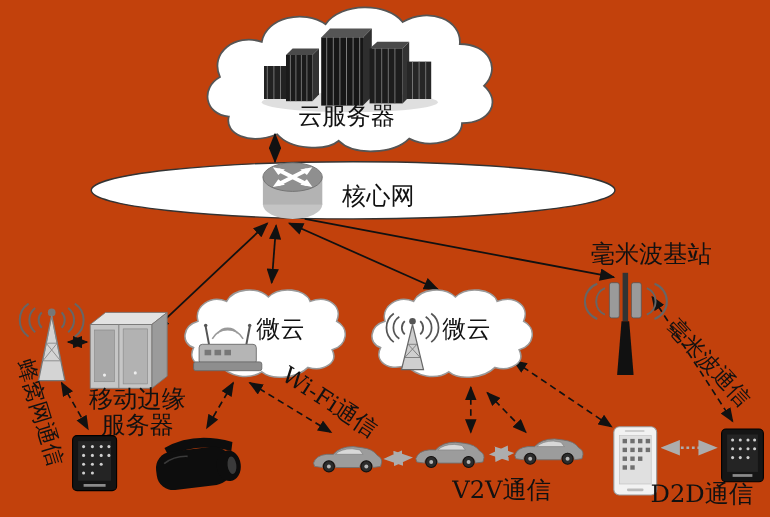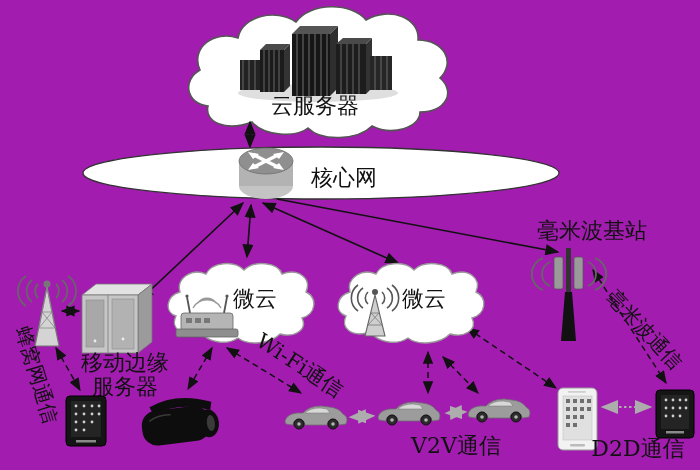--- a/index.html
+++ b/index.html
@@ -1,16 +1,16 @@
 <!DOCTYPE html>
 <html><head>
 <meta charset="utf-8">
 <style>
   html,body{margin:0;padding:0;background:#ffffff;}
-  .stage{position:relative;width:700px;height:470px;background:#a21caf;overflow:hidden;
+  .stage{position:relative;width:700px;height:470px;background:#c2410c;overflow:hidden;
          font-family:"DejaVu Serif","Liberation Serif",serif;}
   svg text{font-family:"DejaVu Serif","Liberation Serif",serif;fill:#111;}
   .lbl{font-size:22px;}
 </style>
 </head>
 <body>
 
 <div class="stage">
 <svg width="700" height="470" viewBox="0 0 700 470">
   <defs>

